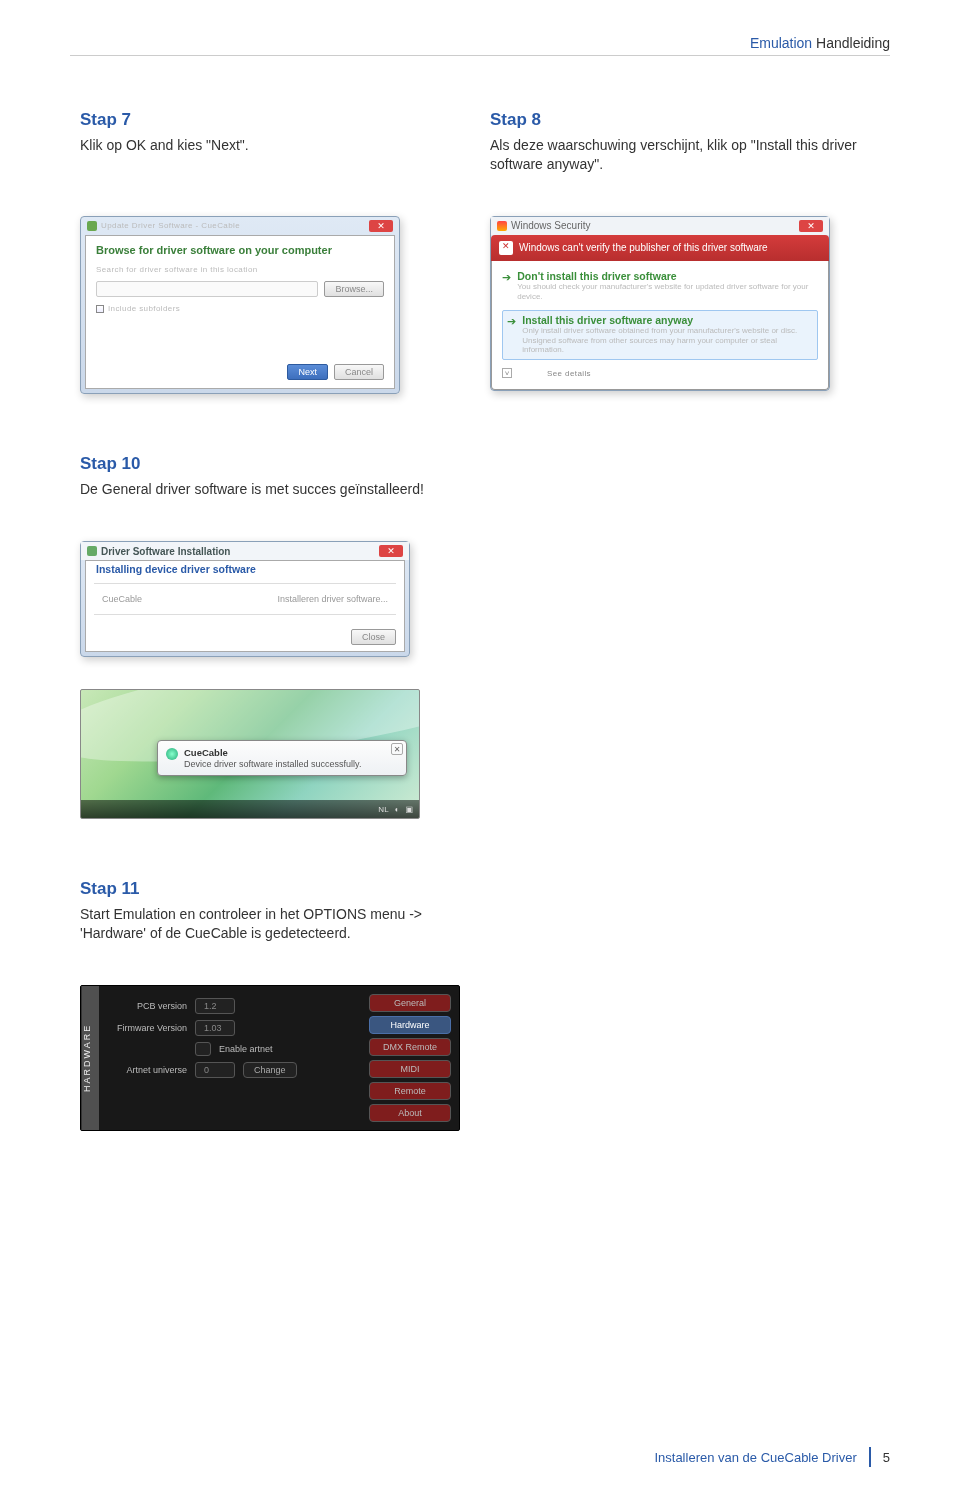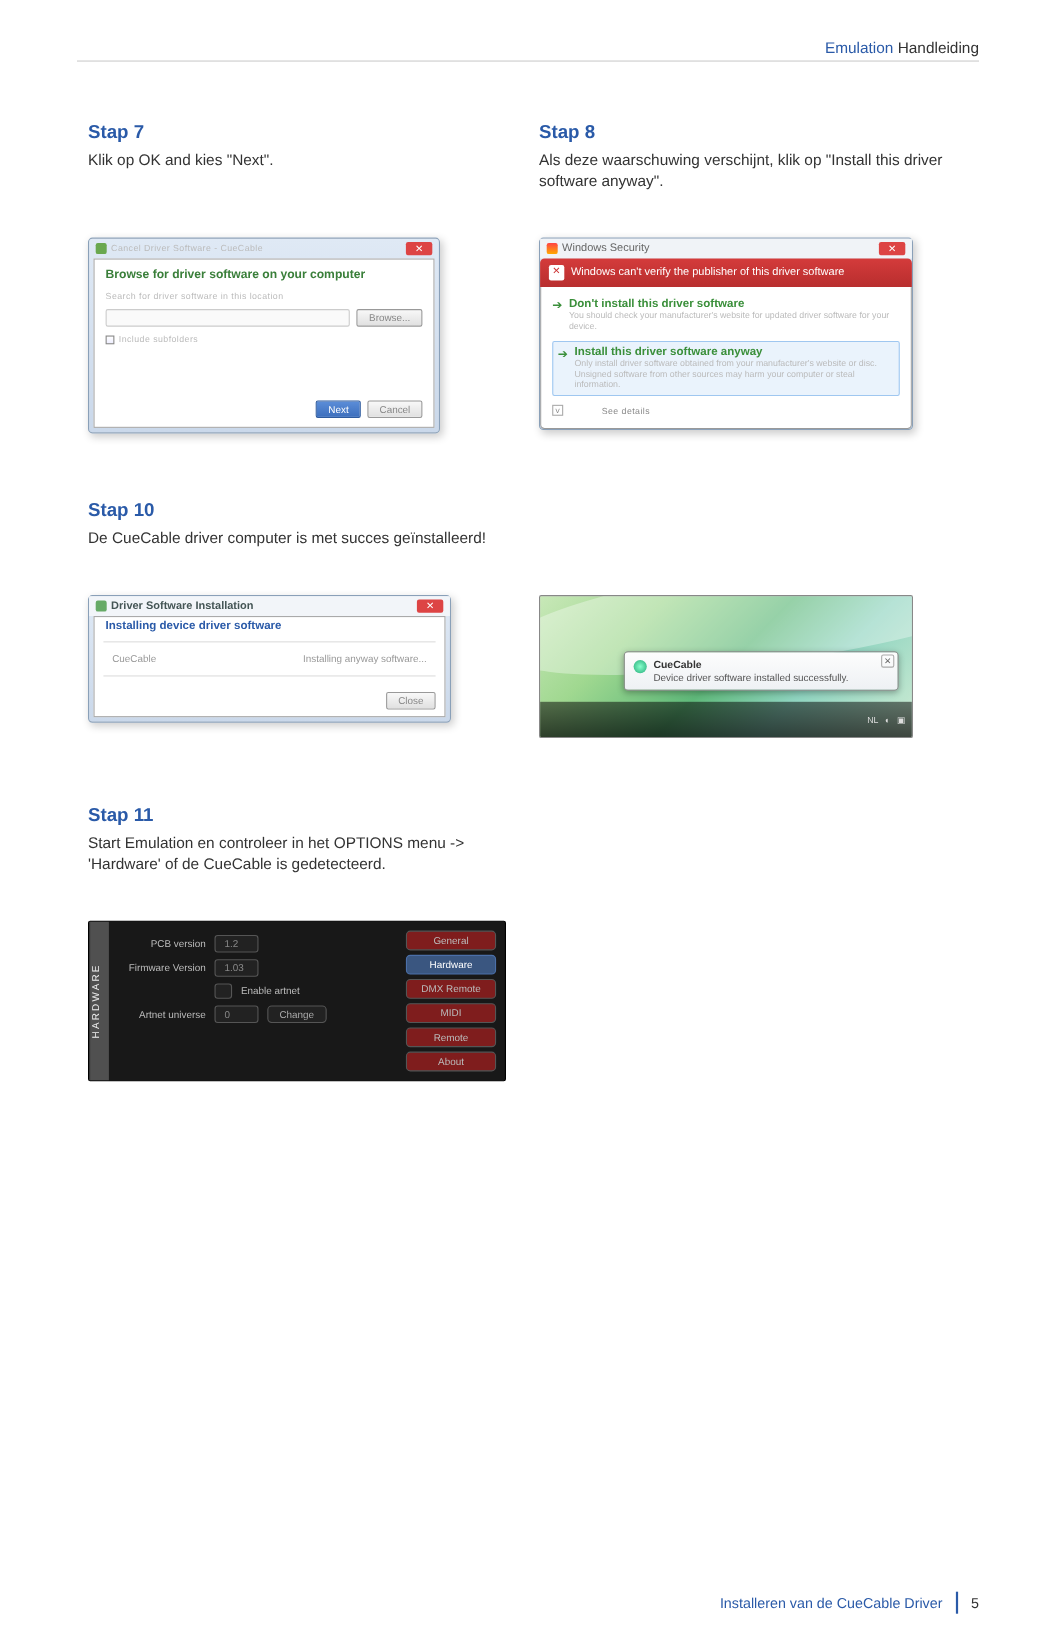--- a/index.html
+++ b/index.html
@@ -96,21 +96,21 @@
     position:relative; overflow:hidden;
   }
   .swoosh{position:absolute;left:-40px;top:-30px;width:500px;height:90px;background:rgba(255,255,255,0.35);border-radius:50%;transform:rotate(-8deg);}
   .balloon {
     position:absolute; right:12px; top:50px;
     background:linear-gradient(#fdfdfd,#eef1f4); border:1px solid #888; border-radius:4px;
     padding:6px 8px; width:250px; font-size:9px; box-shadow:0 2px 6px rgba(0,0,0,0.3);
   }
   .balloon-x { position:absolute; top:2px; right:3px; width:12px;height:12px;border:1px solid #aaa;border-radius:2px;font-size:8px;display:flex;align-items:center;justify-content:center;color:#666;}
   .balloon-title { font-weight:bold; font-size:9.5px; margin-bottom:1px;}
-  .taskbar{position:absolute;bottom:0;left:0;right:0;height:32px;background:linear-gradient(rgba(0,0,0,0.5),rgba(0,0,0,0.7));display:flex;align-items:center;justify-content:flex-end;padding:0 6px;gap:6px;}
+  .taskbar{position:absolute;bottom:0;left:0;right:0;height:18px;background:linear-gradient(rgba(0,0,0,0.5),rgba(0,0,0,0.7));display:flex;align-items:center;justify-content:flex-end;padding:0 6px;gap:6px;}
   .tray-item{color:#ddd;font-size:8px;}
 
   
   .emu-frame {
     width:380px; background:#181818; border:1px solid #000; border-radius:2px;
     display:flex; padding:0; color:#a0a0a0;
   }
   .emu-side { width:18px; background:#505050; color:#eee; writing-mode:vertical-rl; transform:rotate(180deg); text-align:center; font-size:9px; letter-spacing:2px; padding:6px 0;border-right:1px solid #333;}
   .emu-main { flex:1; padding:12px 10px; }
   .emu-right { width:90px; padding:8px 8px 8px 0; display:flex; flex-direction:column; gap:4px;}
@@ -155,21 +155,21 @@
       <div class="step-title">Stap 8</div>
       <div class="step-text">Als deze waarschuwing verschijnt, klik op "Install this driver software anyway".</div>
     </div>
   </div>
 
   <div class="row" style="margin-bottom:60px;">
     <div class="col">
       <div class="shot win-frame" style="width:320px;">
         <div class="win-titlebar">
           <div class="win-icon"></div>
-          <span class="blurtext">Cancel Driver Software - CueCable</span>
+          <span class="blurtext">Update Driver Software - CueCable</span>
           <div class="win-close">✕</div>
         </div>
         <div class="win-body">
           <div class="greentitle">Browse for driver software on your computer</div>
           <div class="blurtext">Search for driver software in this location</div>
           <div class="browse-line">
             <div class="path-box" title="C:\Program Files\Visual Productions\Emulation\drivers"></div>
             <div class="fake-btn">Browse...</div>
           </div>
           <div class="checkbox-line">
@@ -215,38 +215,38 @@
             <span class="blurtext" style="color:#888;margin-left:31px;">See details</span>
           </div>
         </div>
       </div>
     </div>
   </div>
 
   <div class="row">
     <div class="col">
       <div class="step-title">Stap 10</div>
-      <div class="step-text">De CueCable driver computer is met succes geïnstalleerd!</div>
-    </div>
-  </div>
-
-  <div class="row" style="margin-bottom:60px;">
+      <div class="step-text">De General driver software is met succes geïnstalleerd!</div>
+    </div>
+  </div>
+
+  <div class="row" style="margin-bottom:60px;flex-direction:column;">
     <div class="col">
       <div class="shot win-frame install-frame">
         <div class="win-titlebar" style="background:#f2f5f9;">
           <div style="width:10px;height:10px;background:#6a6;border-radius:2px;margin-right:4px;"></div>
           <span class="install-title" style="padding:0;">Driver Software Installation</span>
           <div class="win-close">✕</div>
         </div>
         <div style="background:#fff;border:1px solid #aaa;margin:0 4px 4px 4px;">
           <div class="install-sub">Installing device driver software</div>
           <div class="hr"></div>
           <div class="install-row">
             <span>CueCable</span>
-            <span>Installing anyway software...</span>
+            <span>Installeren driver software...</span>
           </div>
           <div class="hr"></div>
           <div class="btn-row" style="padding:4px 8px 6px 0;">
             <div class="fake-btn">Close</div>
           </div>
         </div>
       </div>
     </div>
     <div class="col">
       <div class="shot vista-bg">

